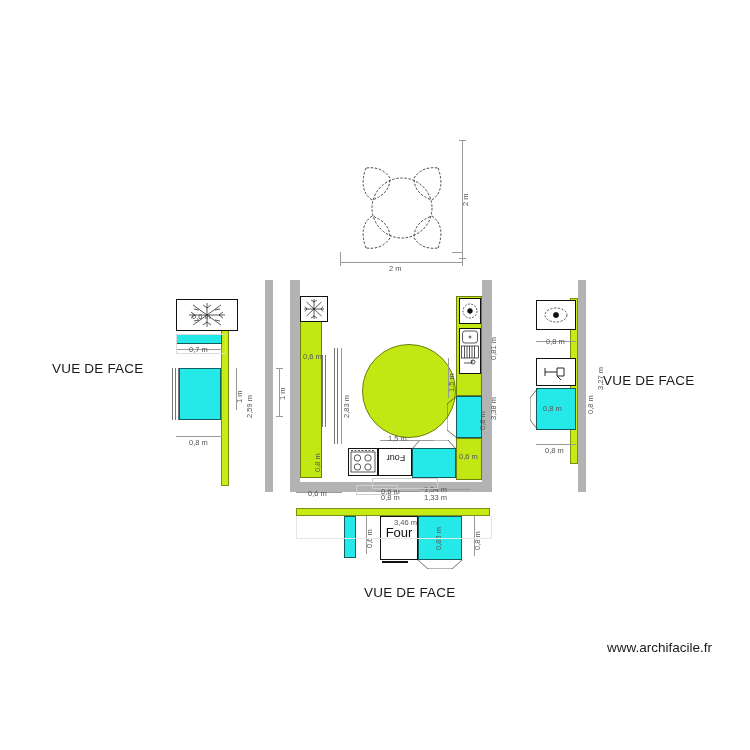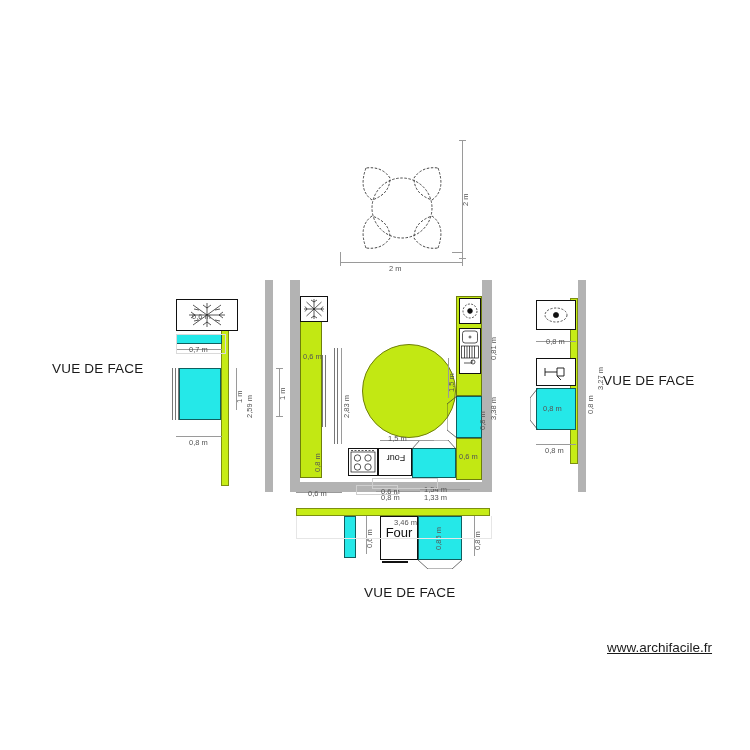--- a/index.html
+++ b/index.html
@@ -285,15 +285,15 @@
     </svg>
   </div>
 
   <div class="abs dline-v" style="left:474px;top:516px;height:40px;"></div>
   <div class="abs dim rot90" style="left:473px;top:550px;">0,8 m</div>
 
   <div class="abs" style="left:296px;top:516px;width:194px;height:22px;border:1px solid #e6e6e6;border-top:none;"></div>
 
   <div class="abs vue-label" style="left:364px;top:585px;">VUE DE FACE</div>
 
-  <div class="abs site-label" style="left:607px;top:640px;text-decoration:underline;">www.archifacile.fr</div>
+  <div class="abs site-label" style="left:607px;top:640px;">www.archifacile.fr</div>
 
 </div>
 
 </body></html>

